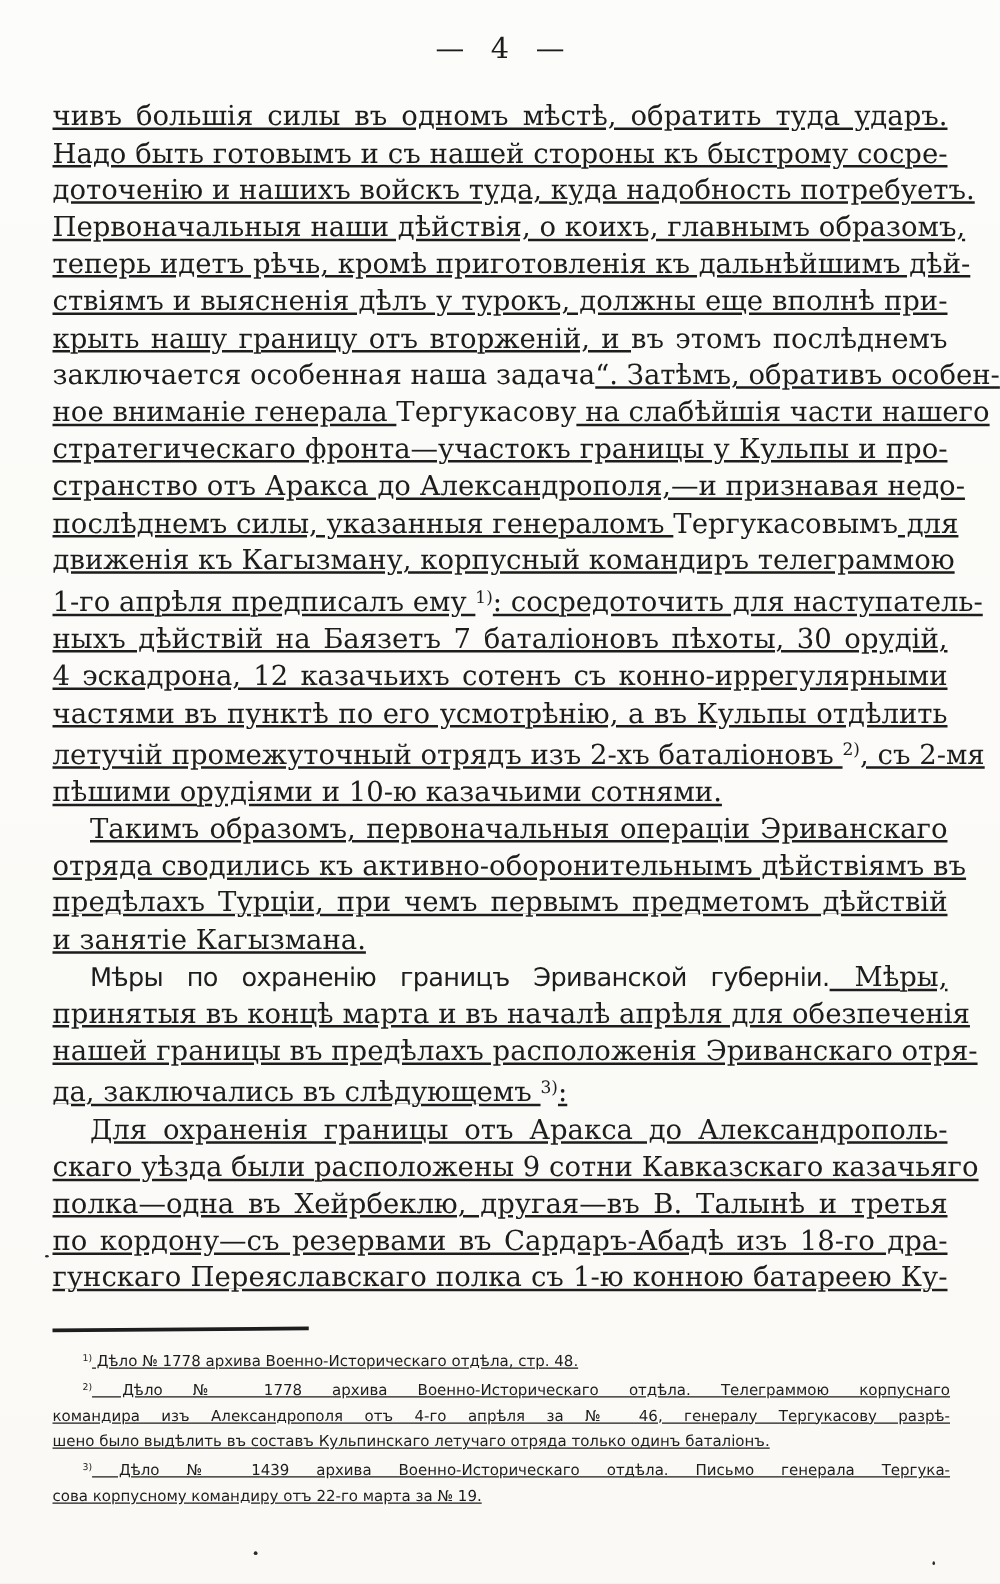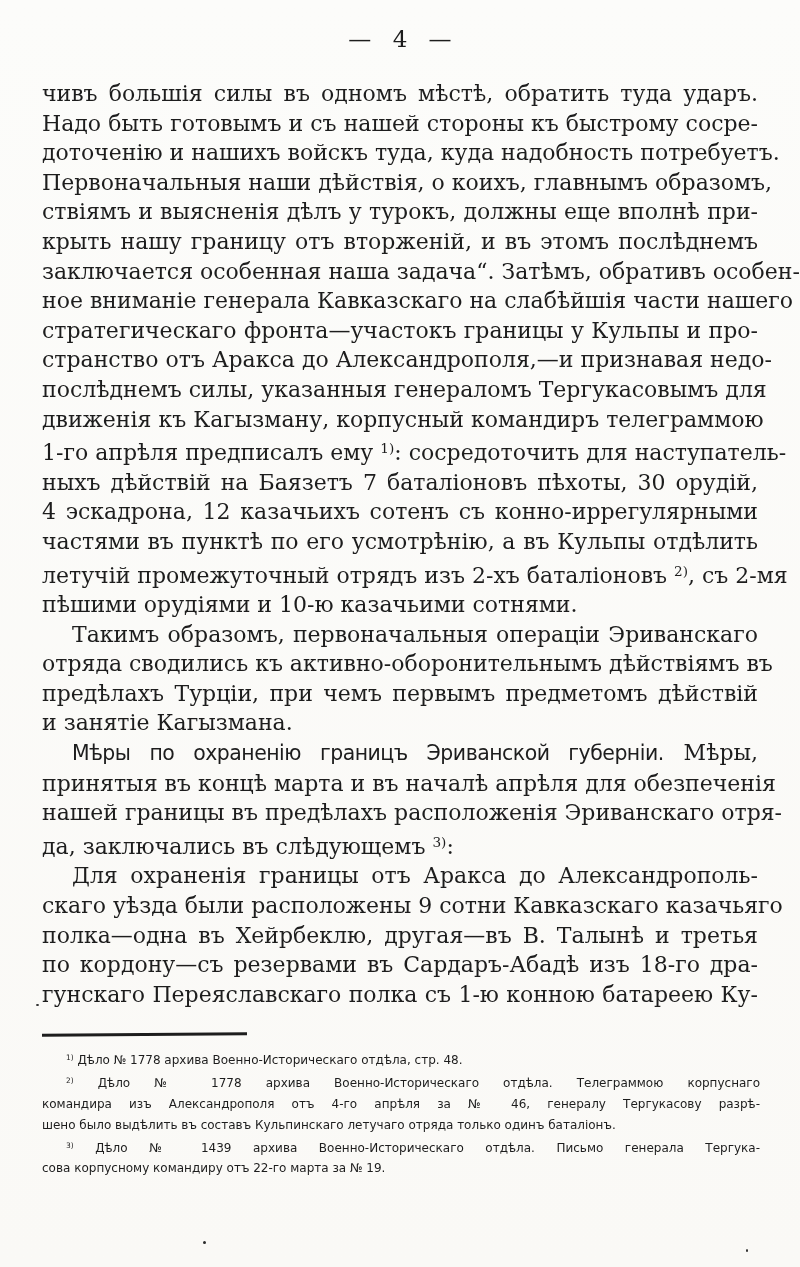--- a/index.html
+++ b/index.html
@@ -26,21 +26,21 @@
     line-height: 29.6px;
   }
   .line {
     text-align: justify;
     text-align-last: justify;
     -moz-text-align-last: justify;
     white-space: nowrap;
   }
   .line.noj { text-align: center; text-align-last: left; -moz-text-align-last: left; white-space: normal; }
   .line.ind { text-indent: 30px; }
-  .r { font-style: normal; }
+  .r { font-style: normal; text-decoration: underline; }
   .i { }
   .b {
     font-family: "DejaVu Sans", sans-serif;
     font-weight: normal;
     font-size: 0.93em;
     letter-spacing: -0.5px;
   }
   .sup { font-size: 0.62em; vertical-align: 7px; }
   .fn-sep {
     margin: 24px 0 0 42px;
@@ -64,24 +64,25 @@
 
 <div class="page">
   <div class="page-number">— 4 —</div>
 
   <div class="content" id="body-text">
       <div>
         <div class="line"><span class="r">чивъ большія силы въ одномъ мѣстѣ, обратить туда ударъ.</span></div>
         <div class="line"><span class="r">Надо быть готовымъ и съ нашей стороны къ быстрому сосре-</span></div>
         <div class="line"><span class="r">доточенію и нашихъ войскъ туда, куда надобность потребуетъ.</span></div>
         <div class="line"><span class="r">Первоначальныя наши дѣйствія, о коихъ, главнымъ образомъ,</span></div>
+        <div class="line"><span class="r">теперь идетъ рѣчь, кромѣ приготовленія къ дальнѣйшимъ дѣй-</span></div>
         <div class="line"><span class="r">ствіямъ и выясненія дѣлъ у турокъ, должны еще вполнѣ при-</span></div>
         <div class="line"><span class="r">крыть нашу границу отъ вторженій, и </span><span class="i">въ этомъ послѣднемъ</span></div>
         <div class="line"><span class="i">заключается особенная наша задача</span><span class="r">“. Затѣмъ, обративъ особен-</span></div>
-        <div class="line"><span class="r">ное вниманіе генерала </span><span class="i">Кавказскаго</span><span class="r"> на слабѣйшія части нашего</span></div>
+        <div class="line"><span class="r">ное вниманіе генерала </span><span class="i">Тергукасову</span><span class="r"> на слабѣйшія части нашего</span></div>
         <div class="line"><span class="r">стратегическаго фронта—участокъ границы у Кульпы и про-</span></div>
         <div class="line"><span class="r">странство отъ Аракса до Александрополя,—и признавая недо-</span></div>
         <div class="line"><span class="r">послѣднемъ силы, указанныя генераломъ </span><span class="i">Тергукасовымъ</span><span class="r"> для</span></div>
         <div class="line"><span class="r">движенія къ Кагызману, корпусный командиръ телеграммою</span></div>
         <div class="line"><span class="r">1-го апрѣля предписалъ ему </span><span class="sup">1)</span><span class="r">: сосредоточить для наступатель-</span></div>
         <div class="line"><span class="r">ныхъ дѣйствій на Баязетъ 7 баталіоновъ пѣхоты, 30 орудій,</span></div>
         <div class="line"><span class="r">4 эскадрона, 12 казачьихъ сотенъ съ конно-иррегулярными</span></div>
         <div class="line"><span class="r">частями въ пунктѣ по его усмотрѣнію, а въ Кульпы отдѣлить</span></div>
         <div class="line"><span class="r">летучій промежуточный отрядъ изъ 2-хъ баталіоновъ </span><span class="sup">2)</span><span class="r">, съ 2-мя</span></div>
         <div class="line noj"><span class="r">пѣшими орудіями и 10-ю казачьими сотнями.</span></div>

